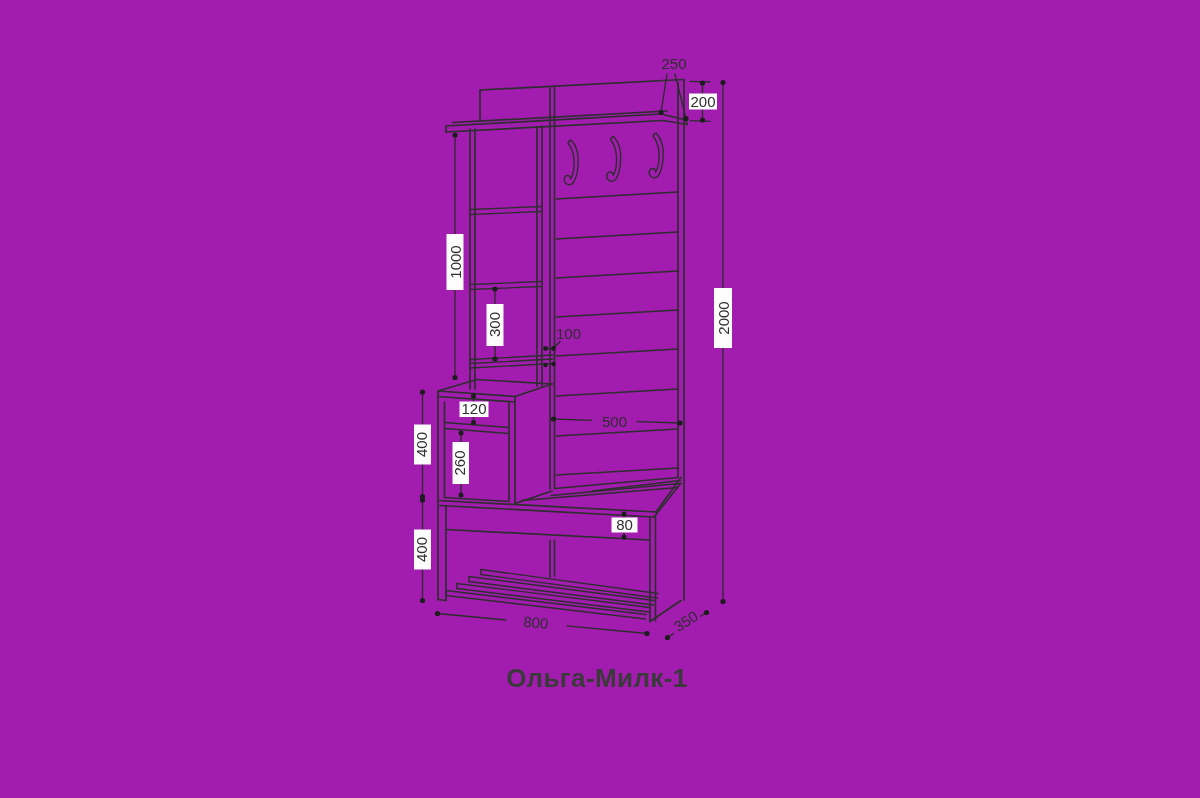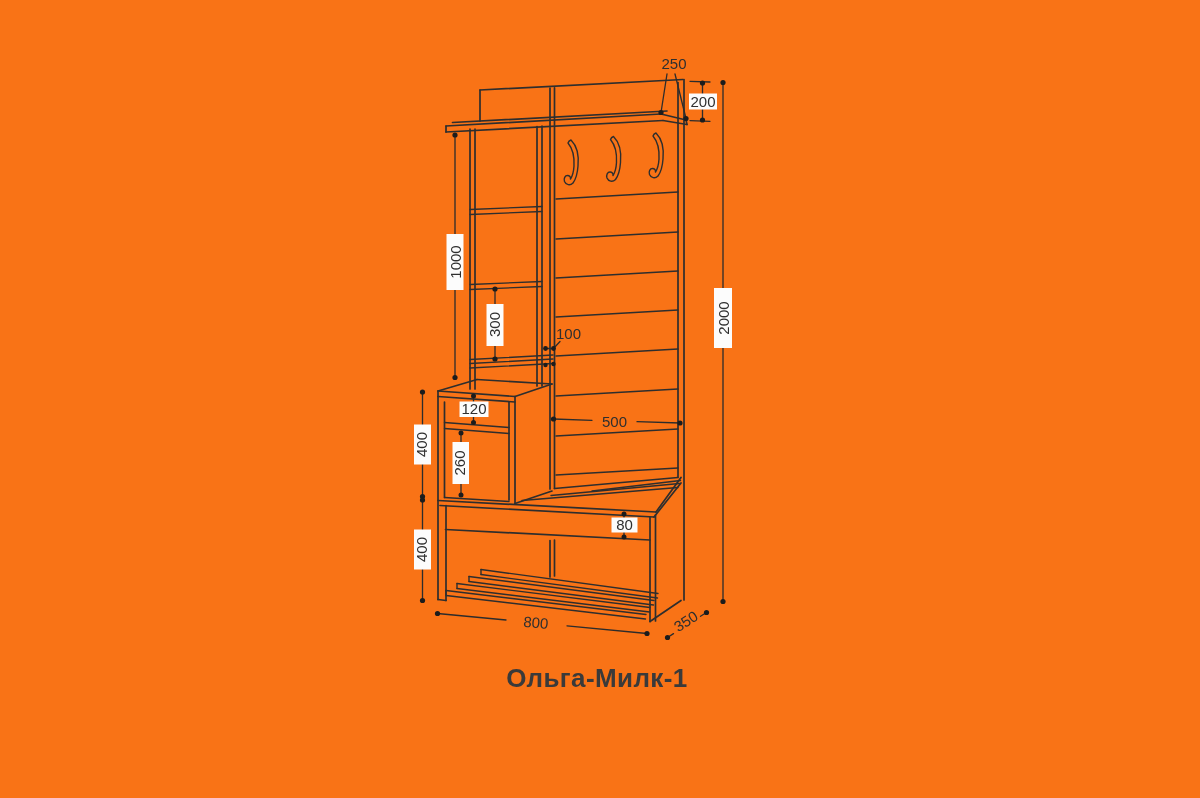--- a/index.html
+++ b/index.html
@@ -8,21 +8,21 @@
     width: 1200px;
     height: 798px;
     background: #fcfcfc;
     overflow: hidden;
     font-family: "Liberation Sans", sans-serif;
   }
   #canvas {
     position: relative;
     width: 1200px;
     height: 798px;
-    background: #f97316;
+    background: #a21caf;
   }
   svg { display: block; }
   .struct  { stroke: #2e2e2e; stroke-width: 1.7; fill: none; stroke-linecap: round; stroke-linejoin: round; }
   .thin    { stroke: #2e2e2e; stroke-width: 1.4; fill: none; stroke-linecap: round; }
   .dimline { stroke: #2c2c2c; stroke-width: 1.3; fill: none; stroke-linecap: round; }
   .dot     { fill: #1c1c1c; stroke: none; }
   .mask    { fill: #fcfcfc; stroke: none; }
   .dimtext {
     font-family: "Liberation Sans", sans-serif;
     font-size: 15px;

